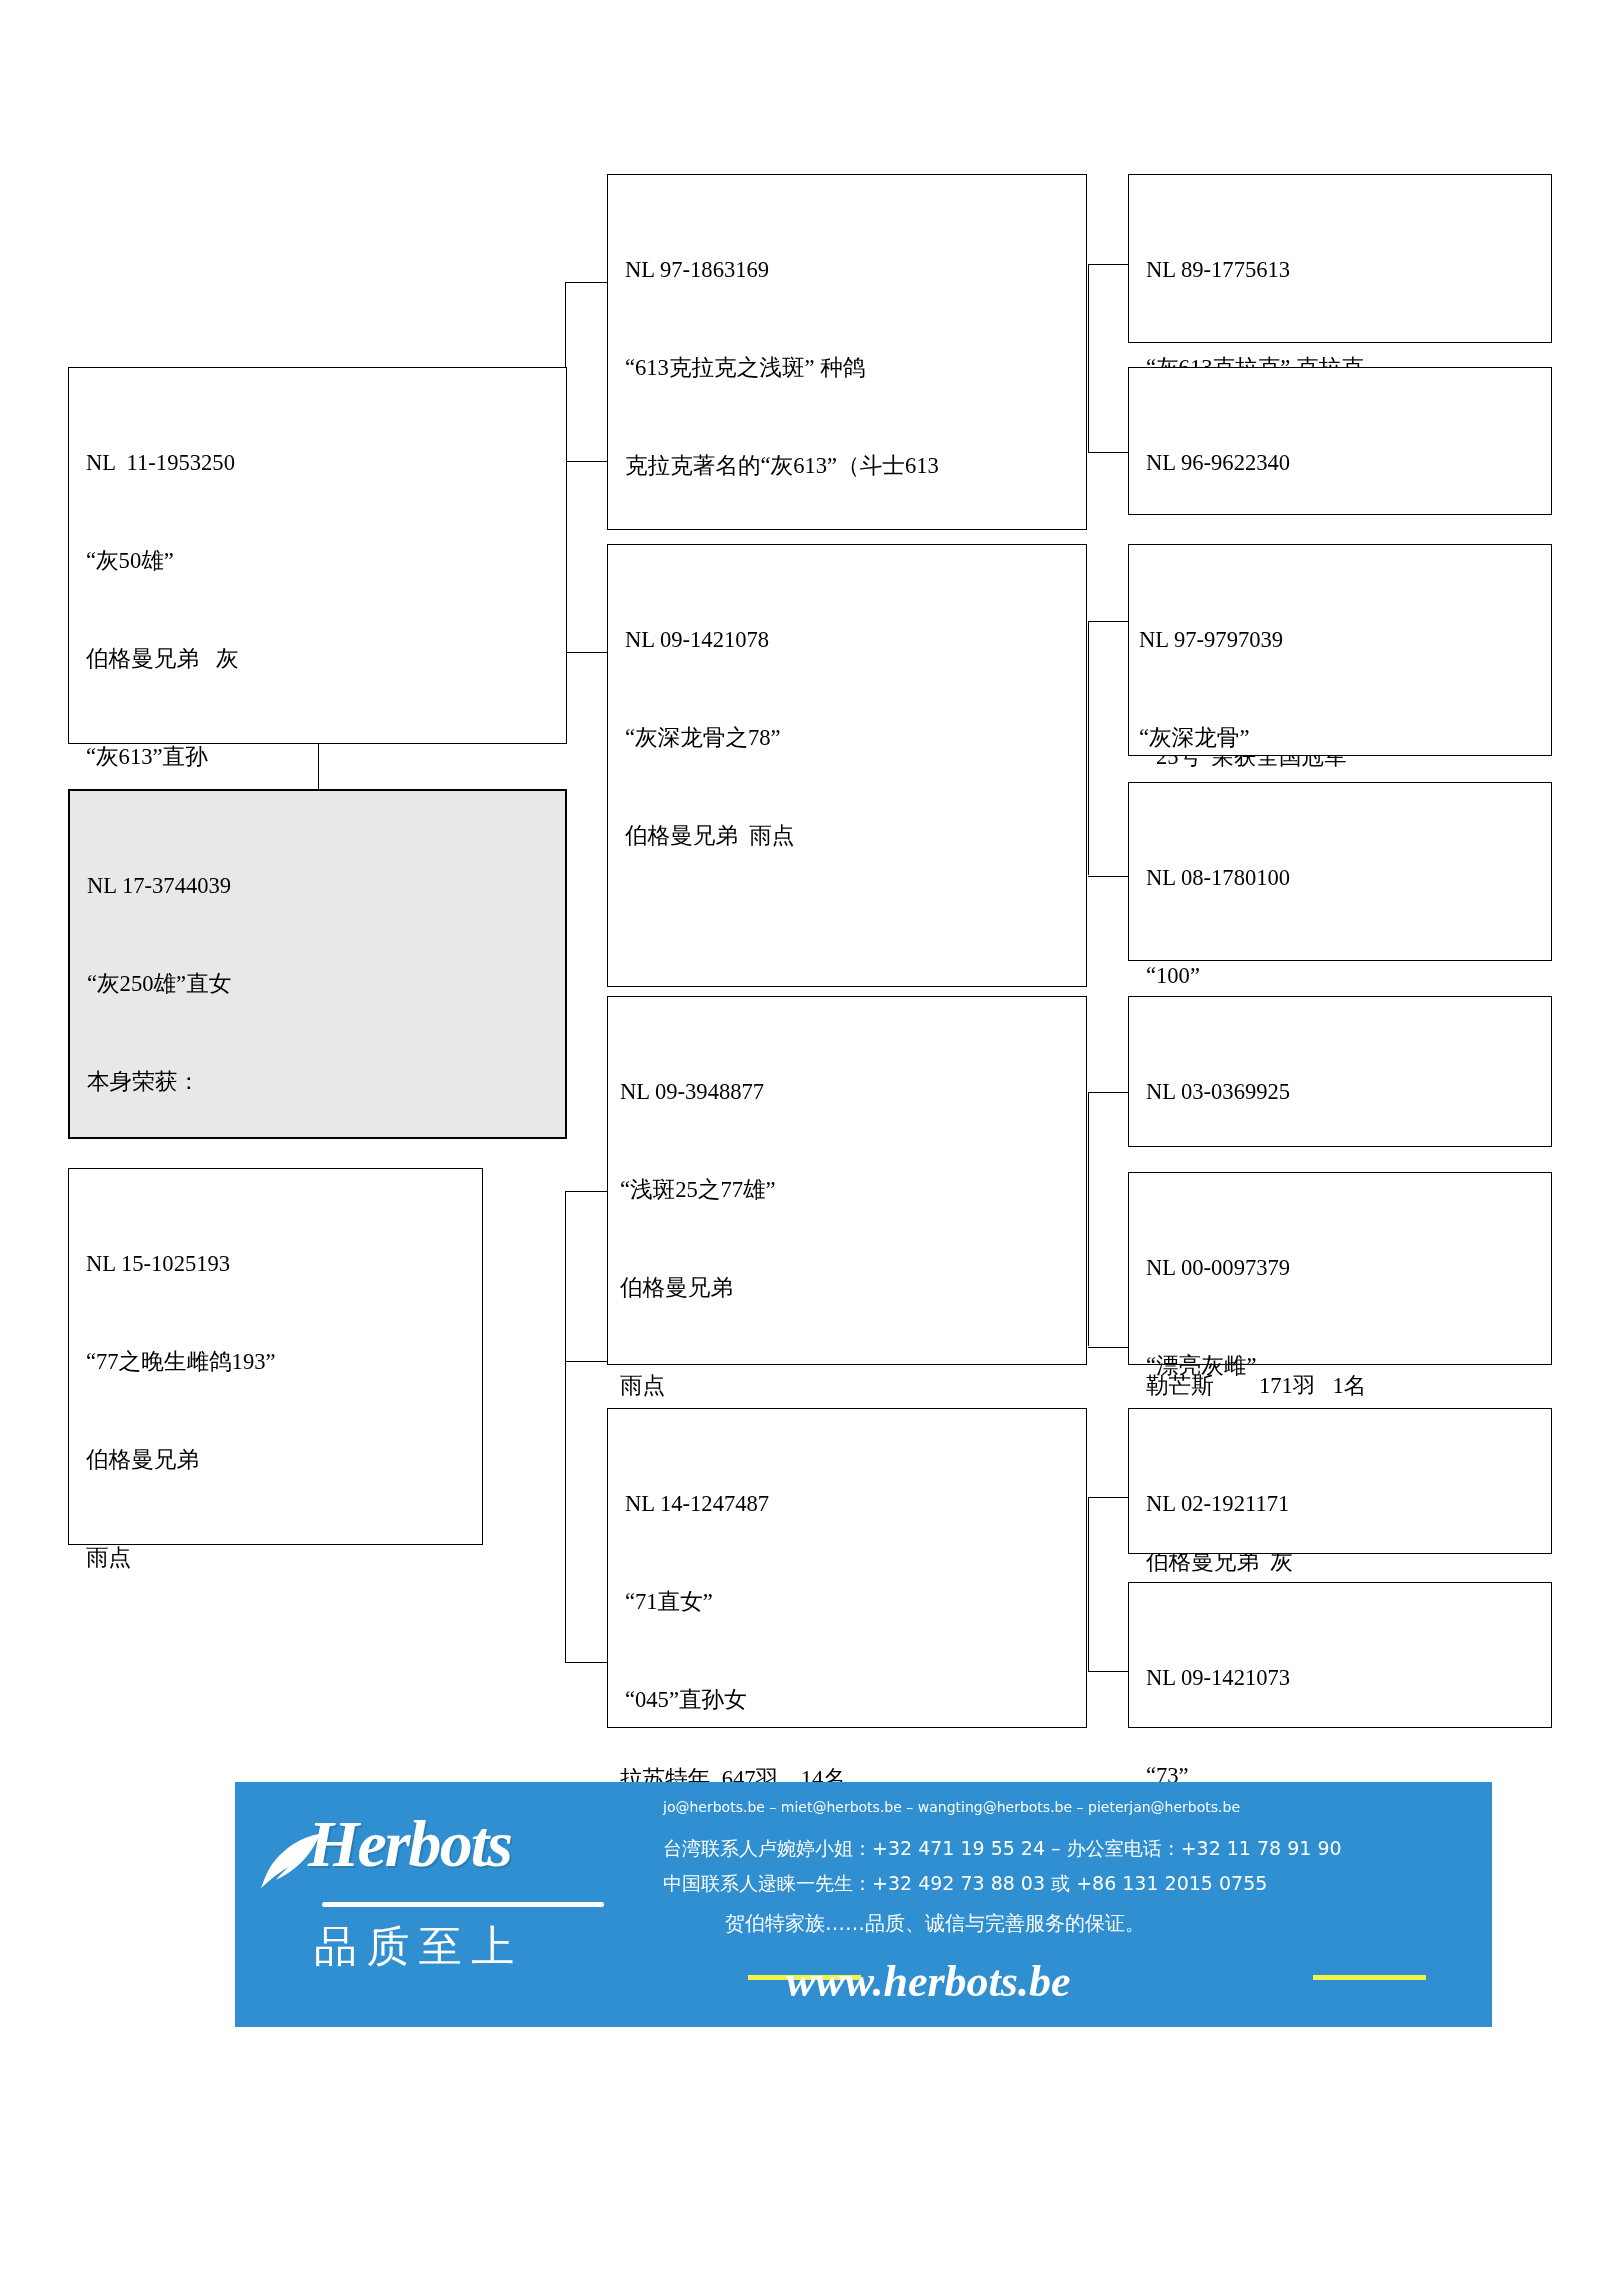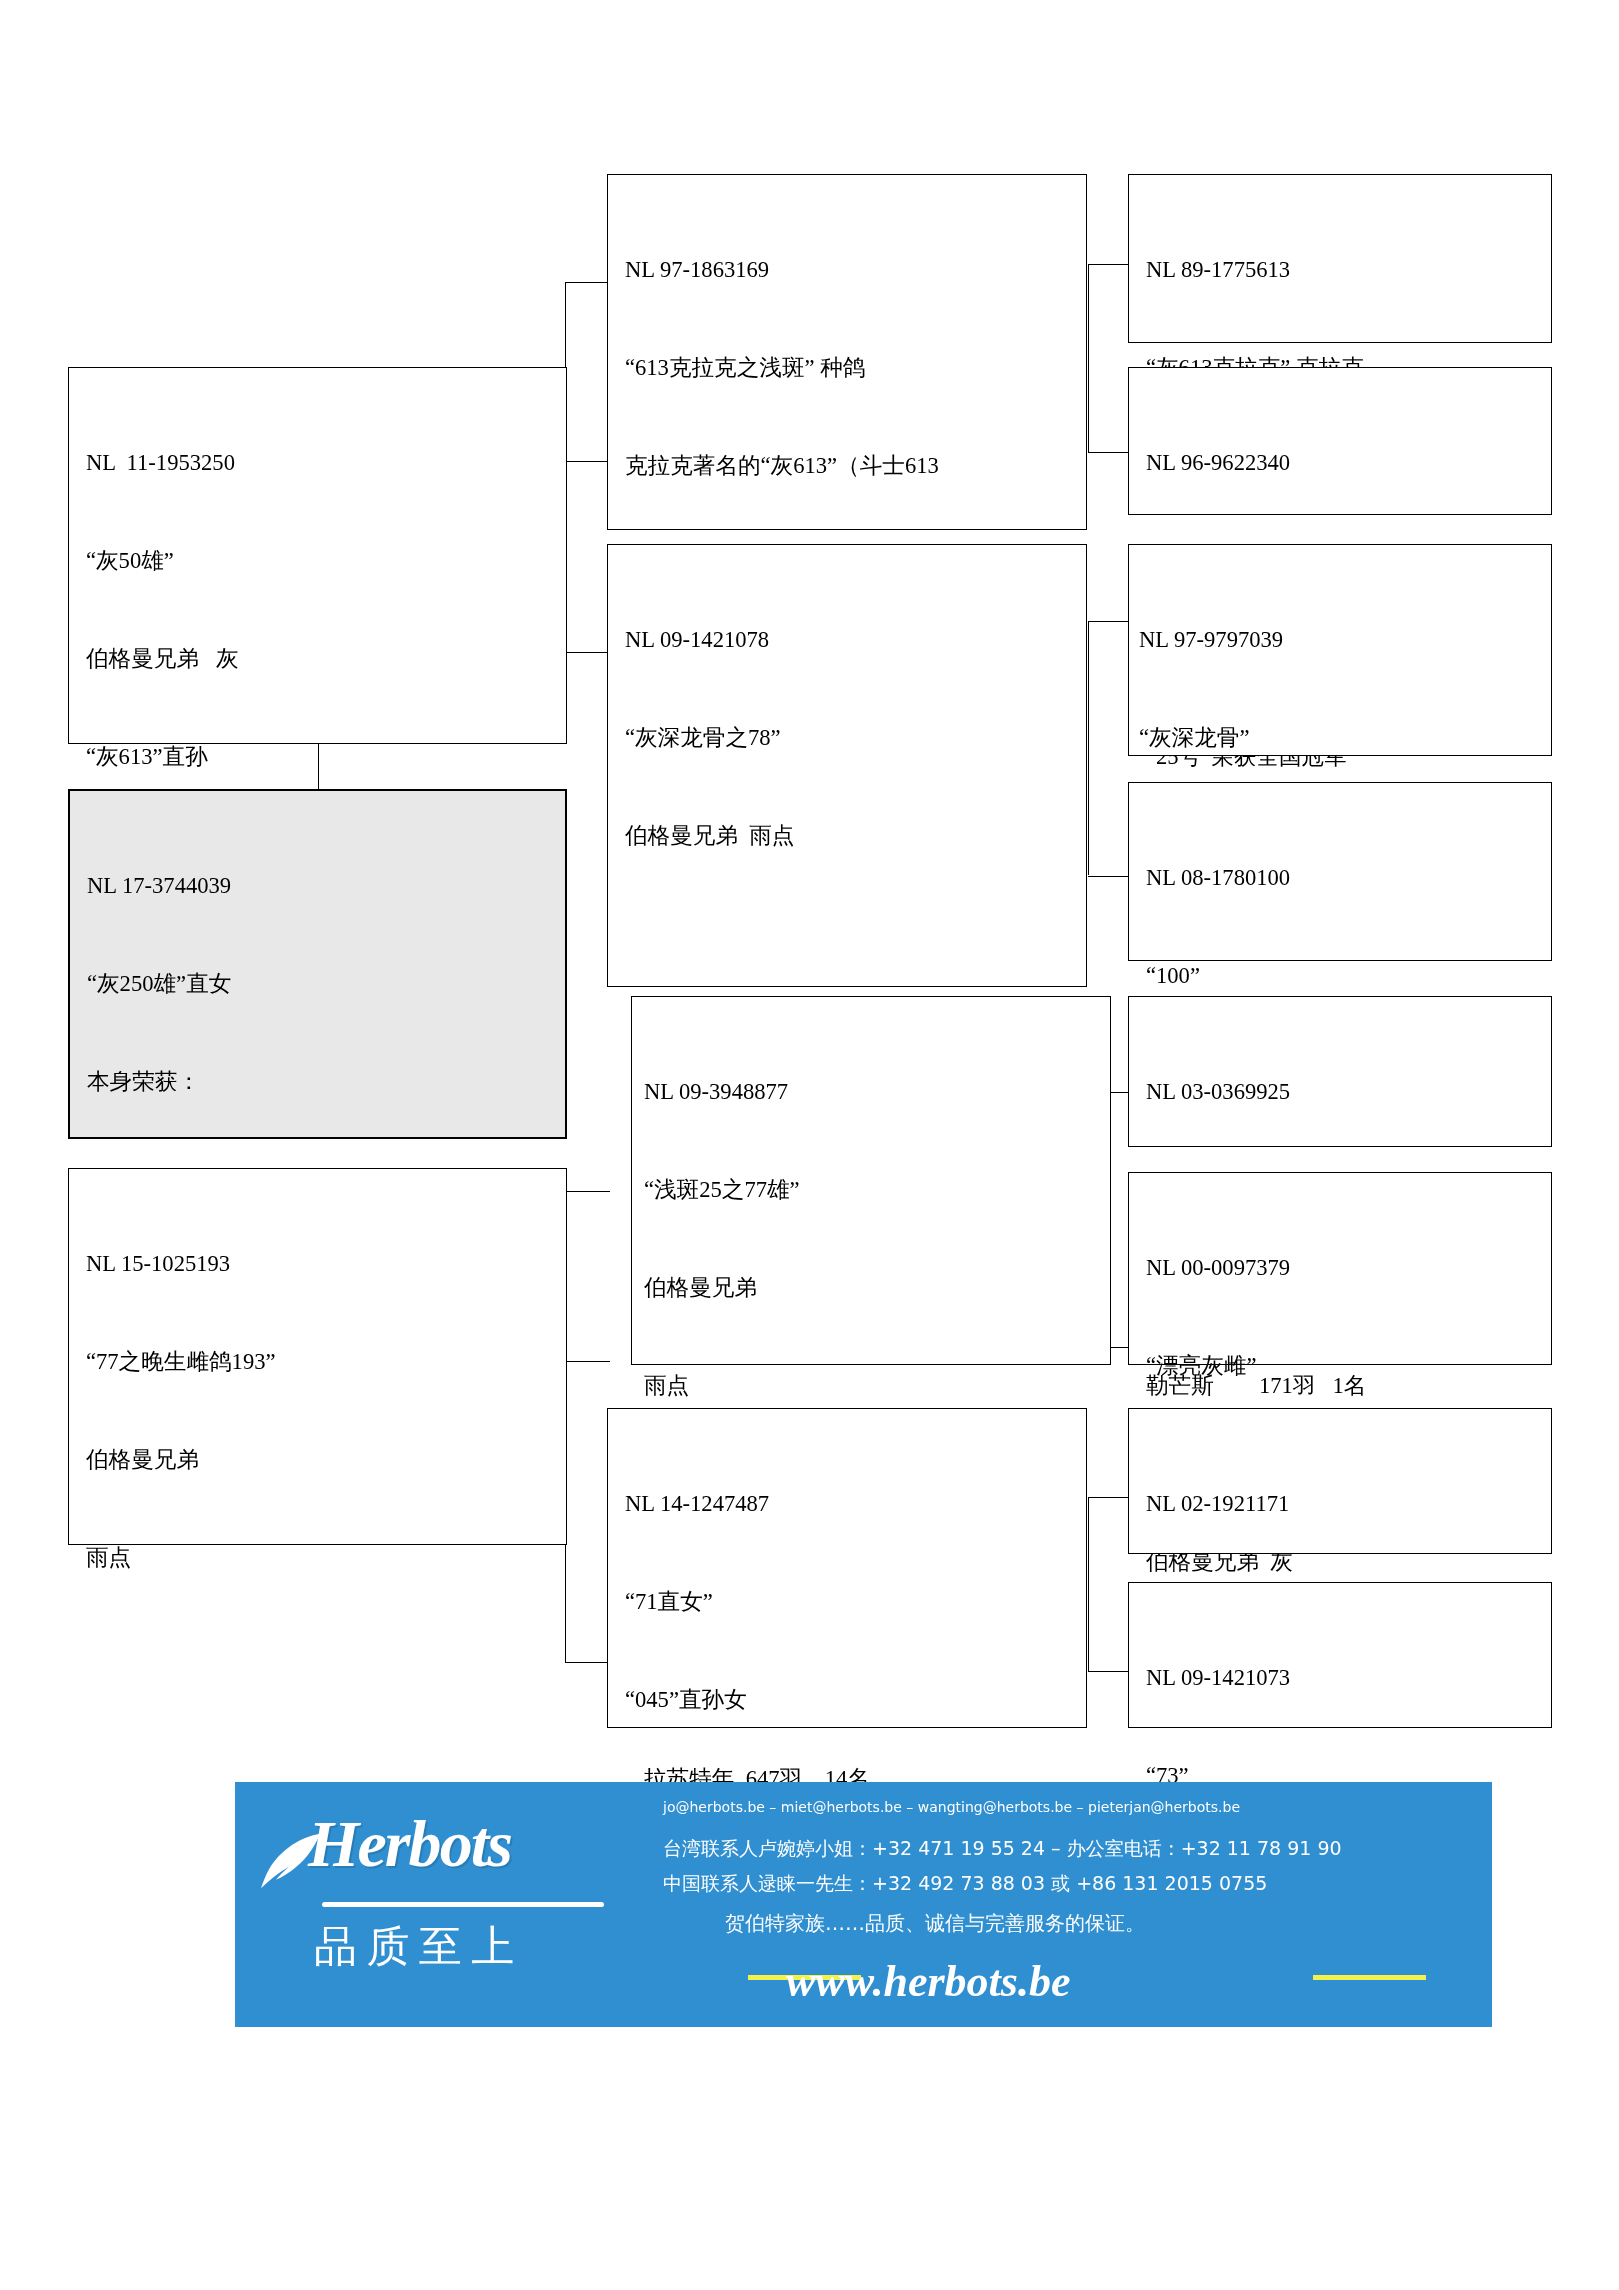--- a/index.html
+++ b/index.html
@@ -193,42 +193,42 @@
   <div class="box subject" style="left:68px; top:789px; width:499px; height:350px;">
     <span class="line">NL 17-3744039</span>
     <span class="line">“灰250雄”直女</span>
     <span class="line">本身荣获：</span>
     <span class="line">亚瑟        667羽   39名</span>
     <span class="line">奇梅        658羽  145名</span>
     <span class="line">魁夫兰      987羽  235名</span>
     <span class="line">拉昂        550羽  173名</span>
   </div>
 
-  <div class="box" style="left:68px; top:1168px; width:499px; height:377px;">
+  <div class="box" style="left:68px; top:1168px; width:415px; height:377px;">
     <span class="line">NL 15-1025193</span>
     <span class="line">“77之晚生雌鸽193”</span>
     <span class="line">伯格曼兄弟</span>
     <span class="line">雨点</span>
   </div>
 
   <div class="box" style="left:607px; top:174px; width:480px; height:356px;">
     <span class="line">NL 97-1863169</span>
     <span class="line">“613克拉克之浅斑” 种鸽</span>
     <span class="line">克拉克著名的“灰613”（斗士613</span>
     <span class="line">）直子</span>
     <span class="line">浅雨点</span>
   </div>
 
   <div class="box" style="left:607px; top:544px; width:480px; height:443px;">
     <span class="line">NL 09-1421078</span>
     <span class="line">“灰深龙骨之78”</span>
     <span class="line">伯格曼兄弟  雨点</span>
   </div>
 
-  <div class="box" style="left:631px; top:996px; width:480px; height:369px;padding-left:12px;">
+  <div class="box" style="left:607px; top:996px; width:480px; height:369px;padding-left:12px;">
     <span class="line">NL 09-3948877</span>
     <span class="line">“浅斑25之77雄”</span>
     <span class="line">伯格曼兄弟</span>
     <span class="line">雨点</span>
     <span class="line">本身荣获：</span>
     <span class="line">波提尔    4052羽     6名</span>
     <span class="line">摩林科    8014羽  131名</span>
     <span class="line">拉苏特年  647羽    14名</span>
     <span class="line">贝洛尼     465羽    15名</span>
     <span class="line">皮赛佛    6031羽  317名</span>

